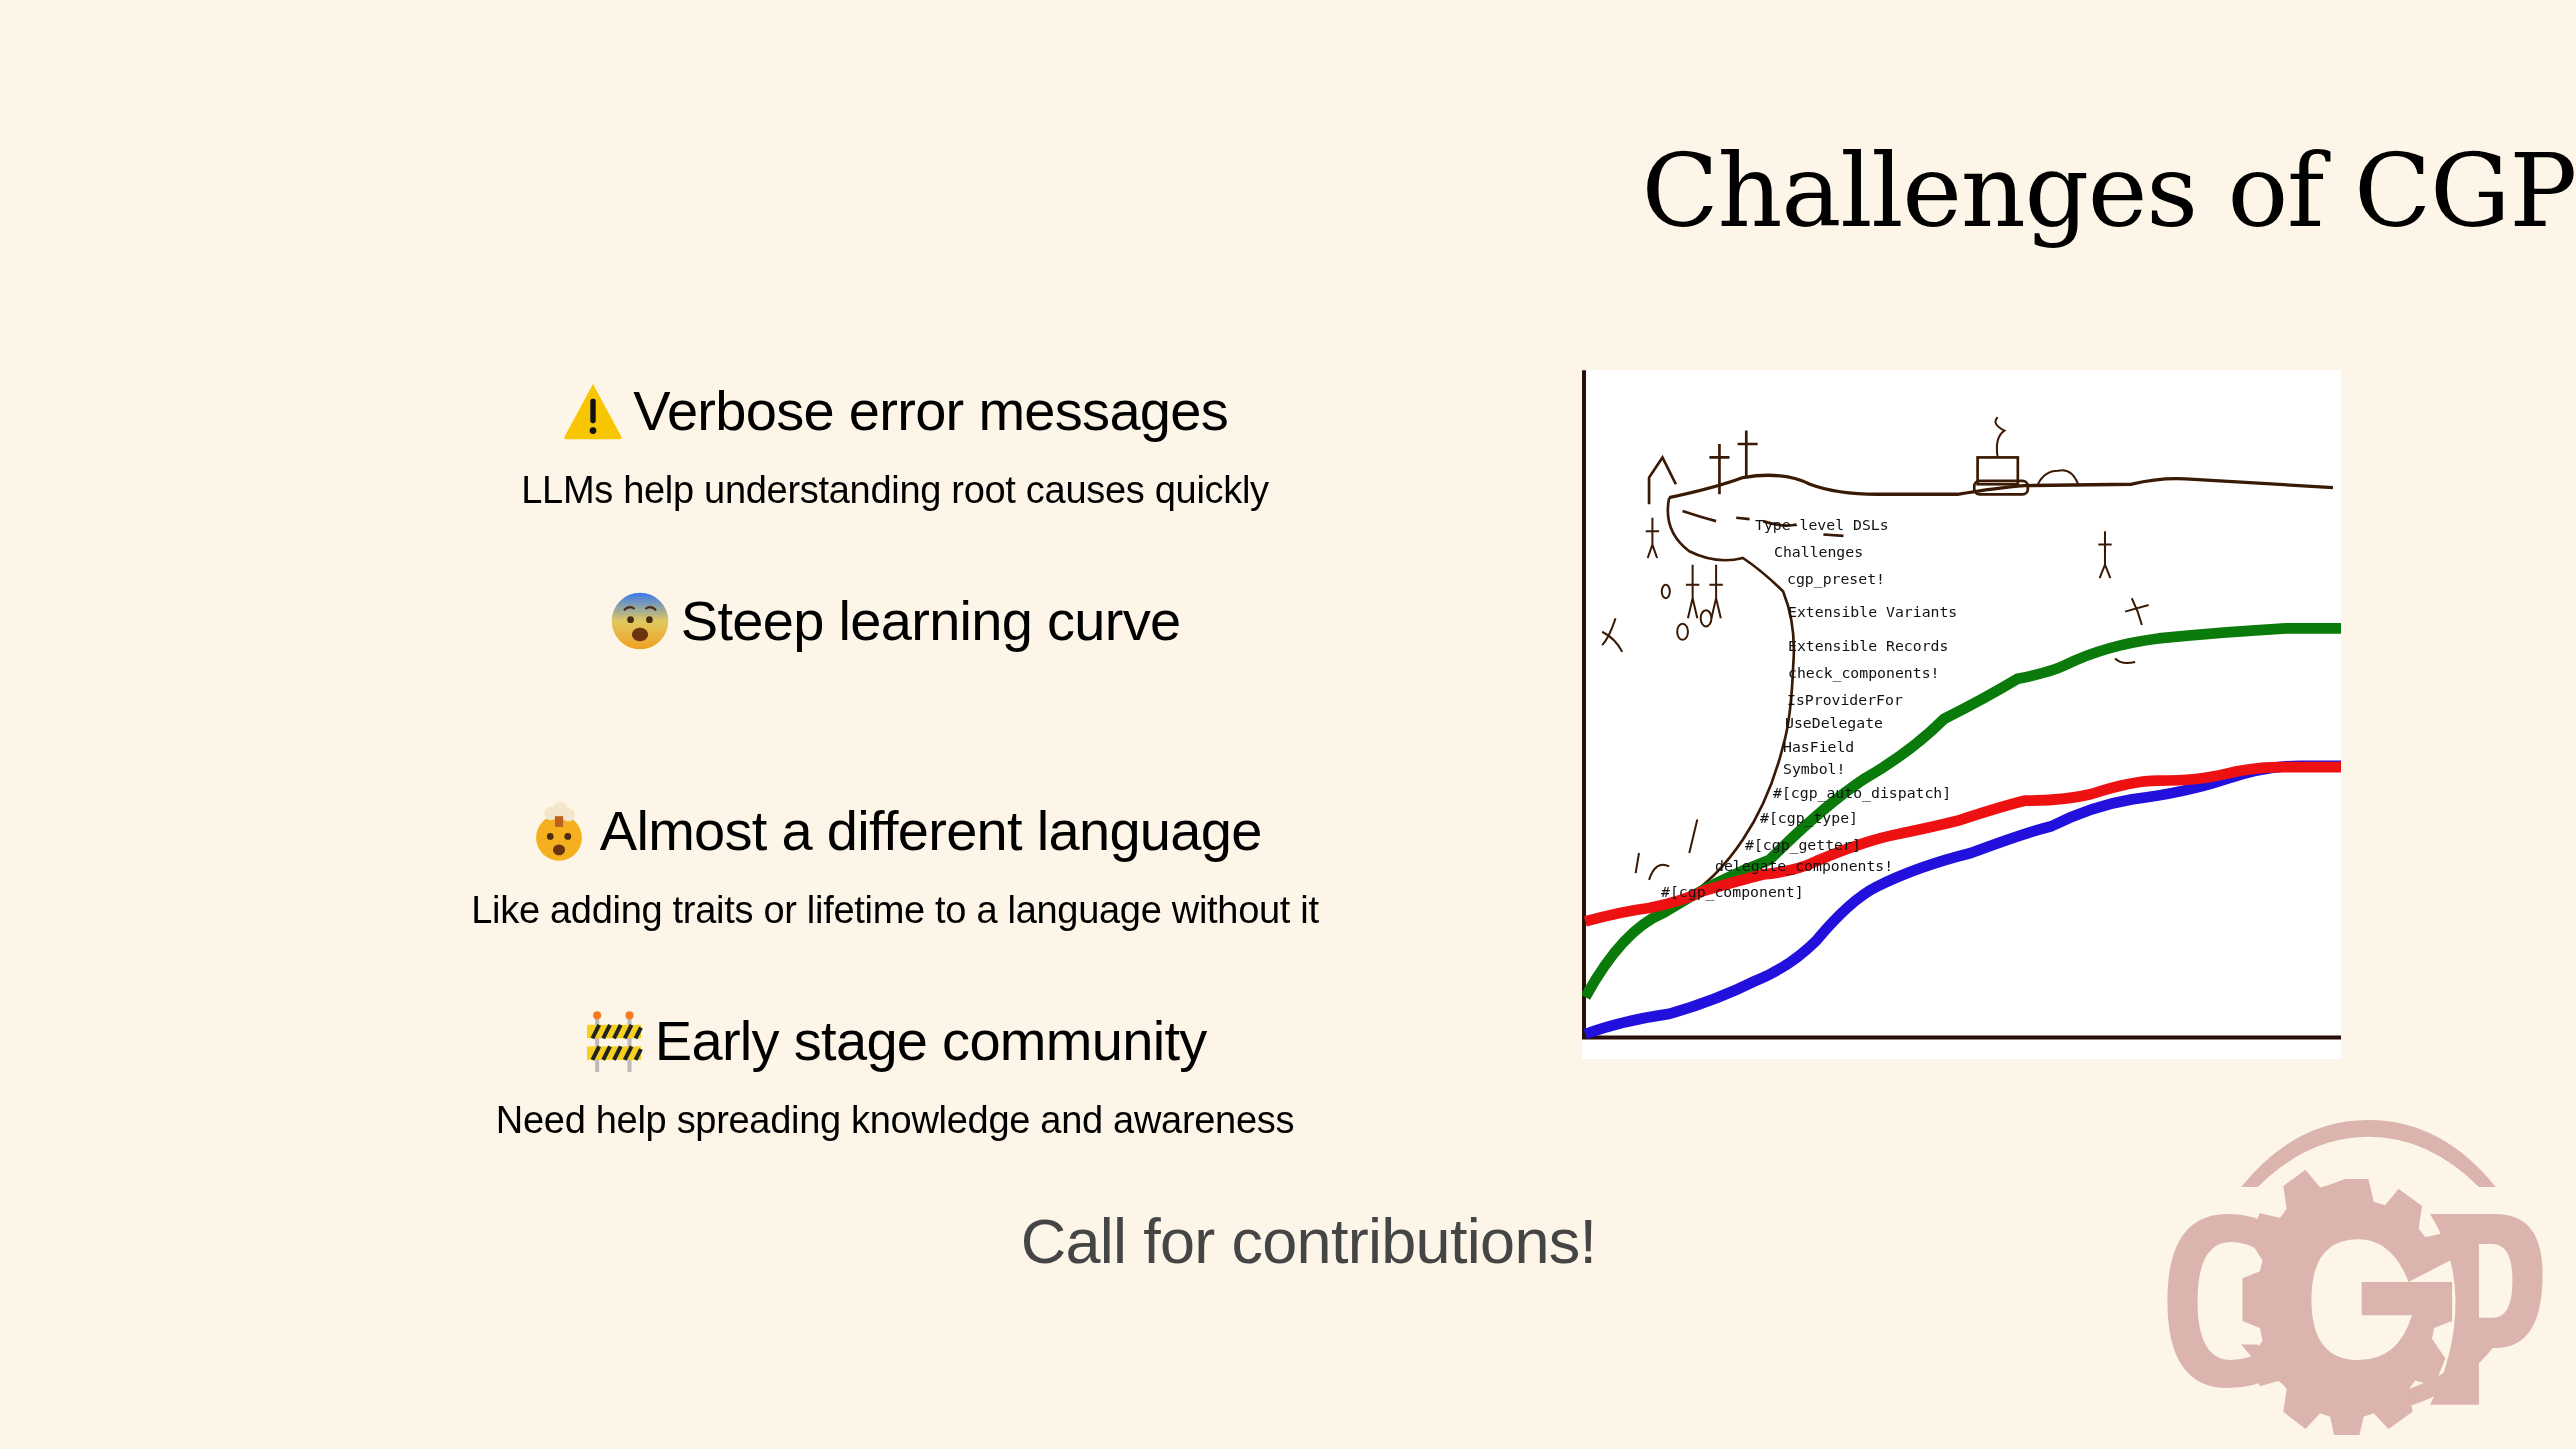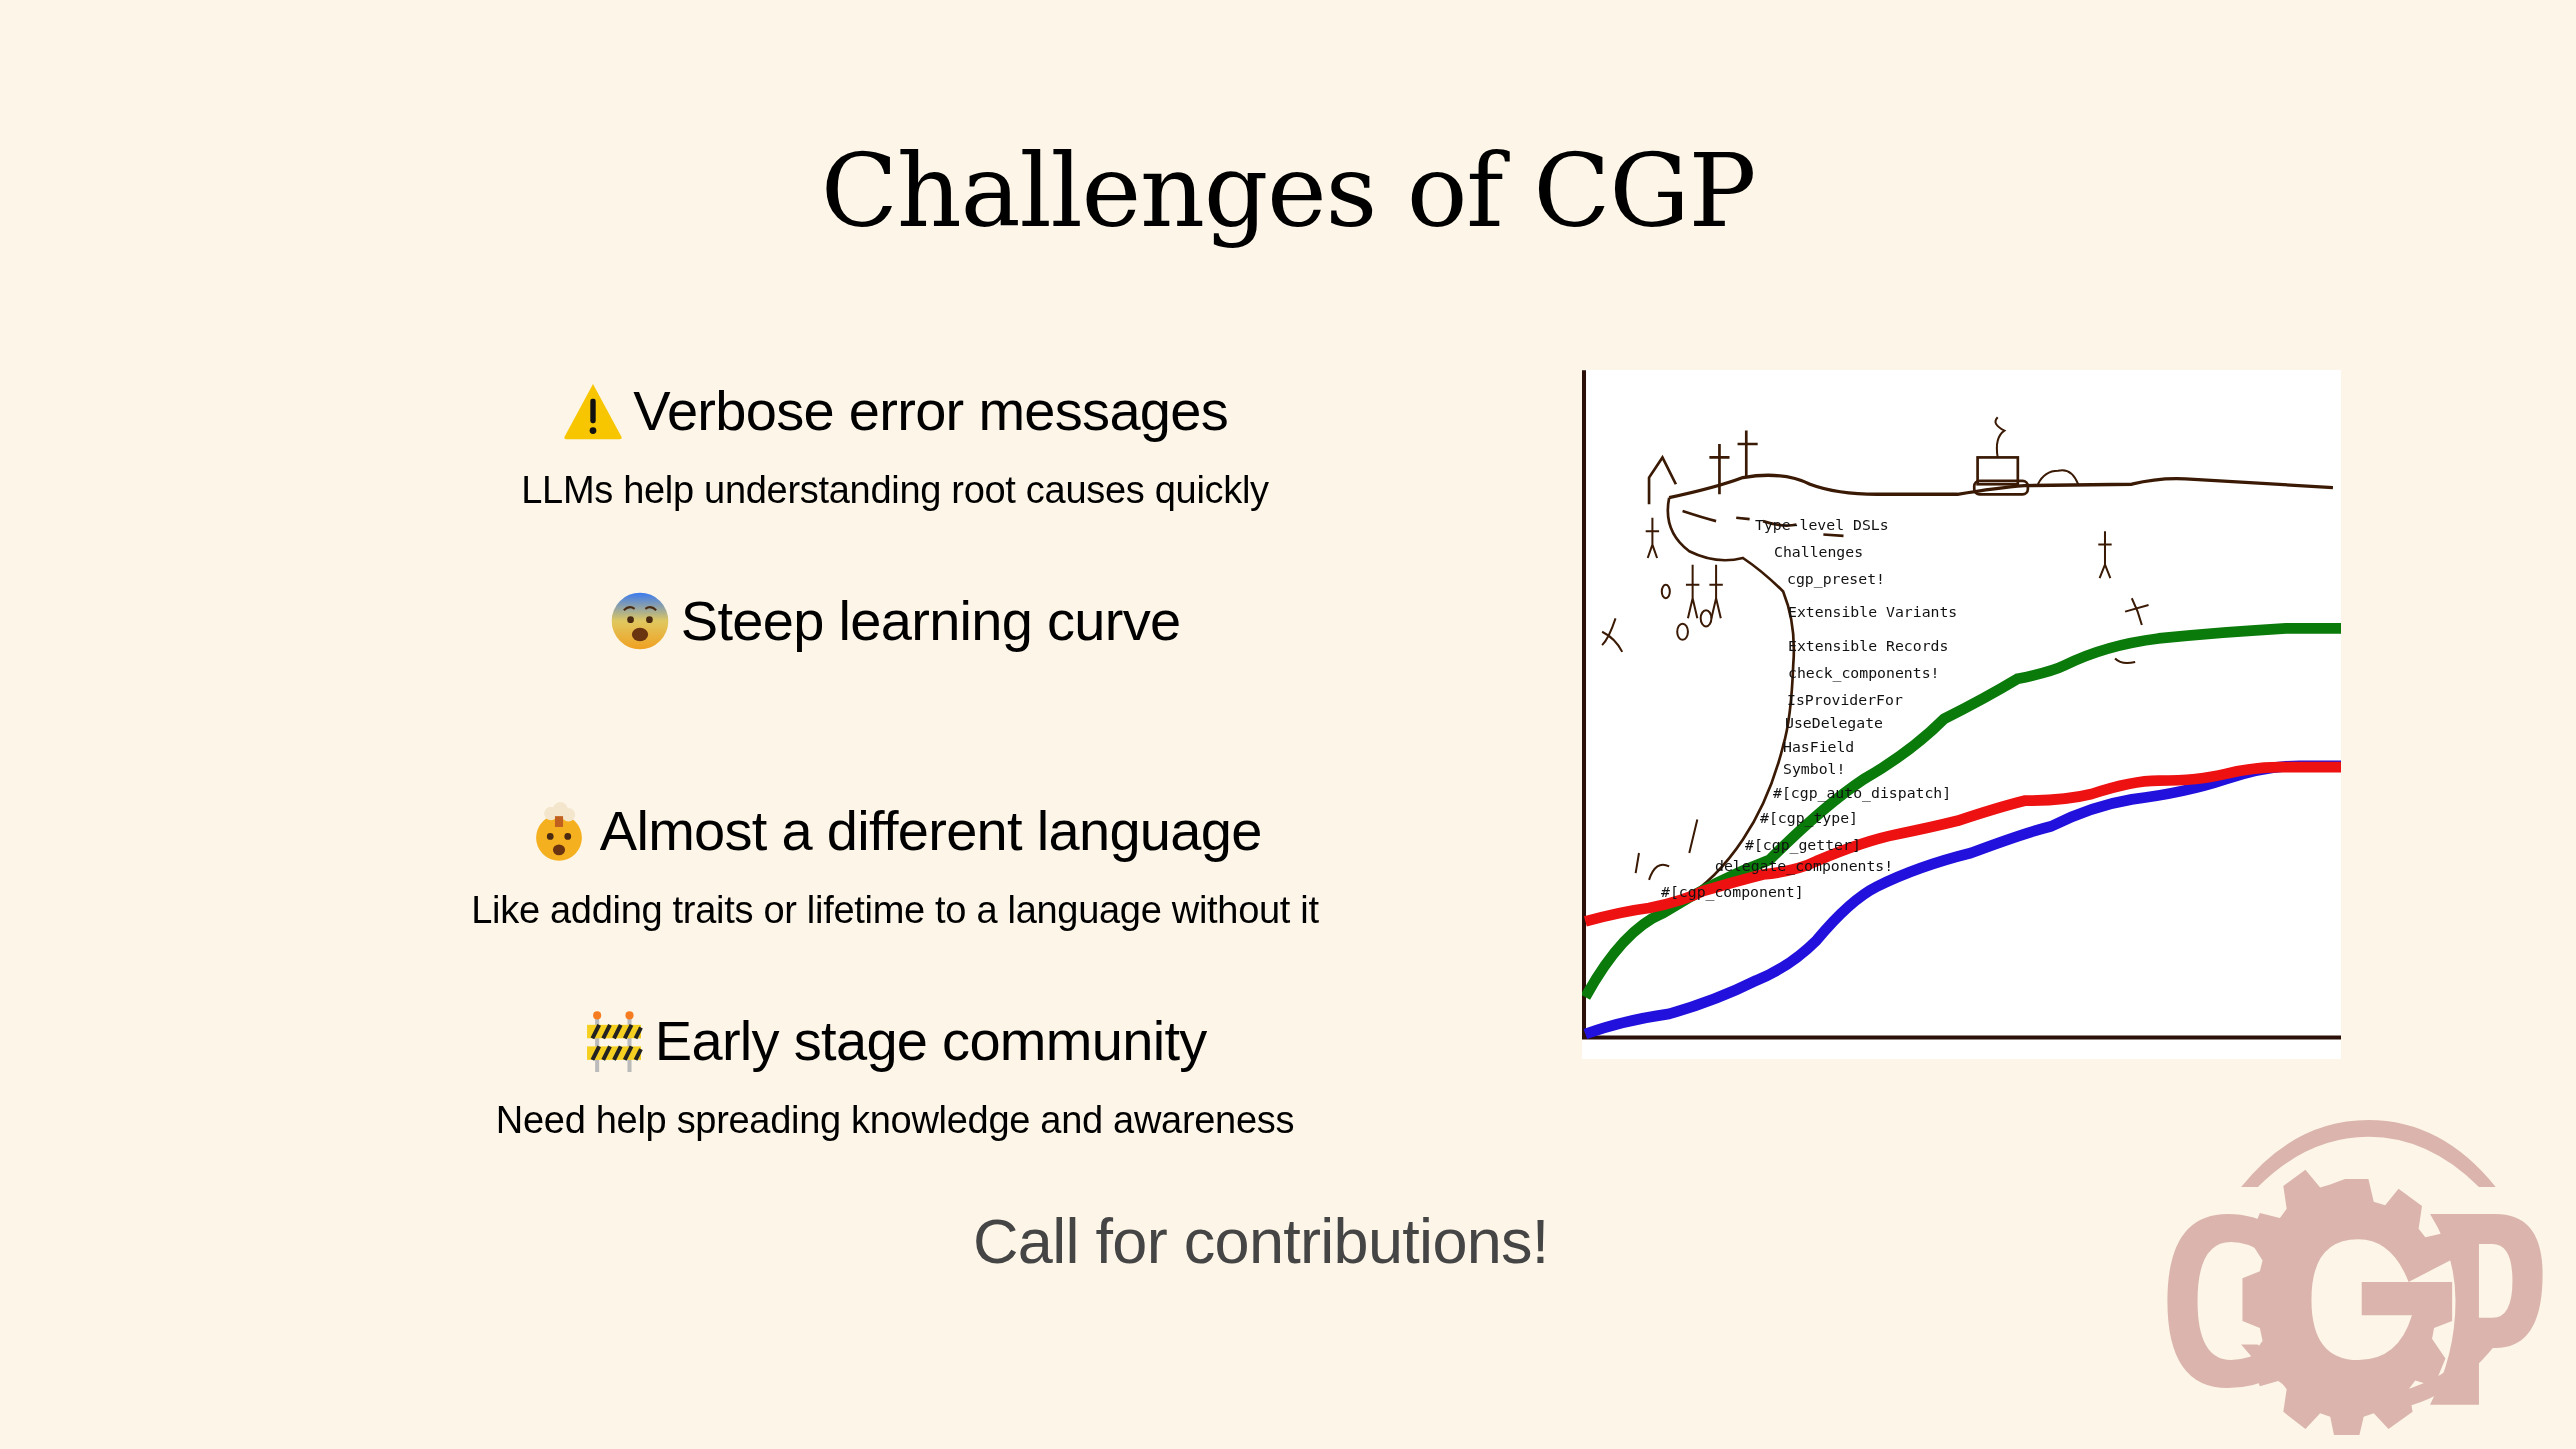--- a/index.html
+++ b/index.html
@@ -5,41 +5,41 @@
   html, body { margin: 0; padding: 0; }
   body {
     width: 2576px; height: 1449px; overflow: hidden;
     background: #fdf6e8;
     position: relative;
     font-family: "Liberation Sans", "DejaVu Sans", sans-serif;
     color: #000;
   }
   .title {
     position: absolute; left: 0; width: 2576px; top: 131px;
-    text-align: center;
+    text-align: right;
     font-family: "DejaVu Serif", "Liberation Serif", serif;
     font-size: 101px; font-weight: normal; letter-spacing: -1.3px;
     margin: 0; line-height: 121px;
   }
   .challenges {
     position: absolute; left: 429px; width: 932px; top: 362px;
   }
   .challenge { text-align: center; margin: 12px; height: 198px; }
   .challenge-head {
     display: flex; justify-content: center; align-items: center;
     font-size: 56px; line-height: 74px; letter-spacing: -0.7px;
     white-space: nowrap;
   }
   .emoji { display: inline-block; width: 62px; height: 62px; margin-right: 9.4px; position: relative; }
   .challenge-sub {
     font-size: 38px; line-height: 54px; margin-top: 14.8px; white-space: nowrap; letter-spacing: -0.3px;
   }
   .cta {
     position: absolute; left: 973px; width: 671px; top: 1201px;
-    text-align: left; font-size: 63px; color: #454545; letter-spacing: -0.7px;
+    text-align: center; font-size: 63px; color: #454545; letter-spacing: -0.7px;
     line-height: 81px;
   }
   .meme {
     position: absolute; left: 1582px; top: 370px; width: 759px; height: 689px;
     background: #ffffff;
   }
   .meme svg { position: absolute; left: 0; top: 0; }
   .meme-label {
     position: absolute; font-family: "DejaVu Sans Mono", "Liberation Mono", monospace;
     font-size: 14.8px; color: #111; white-space: nowrap; line-height: 17.4px;

